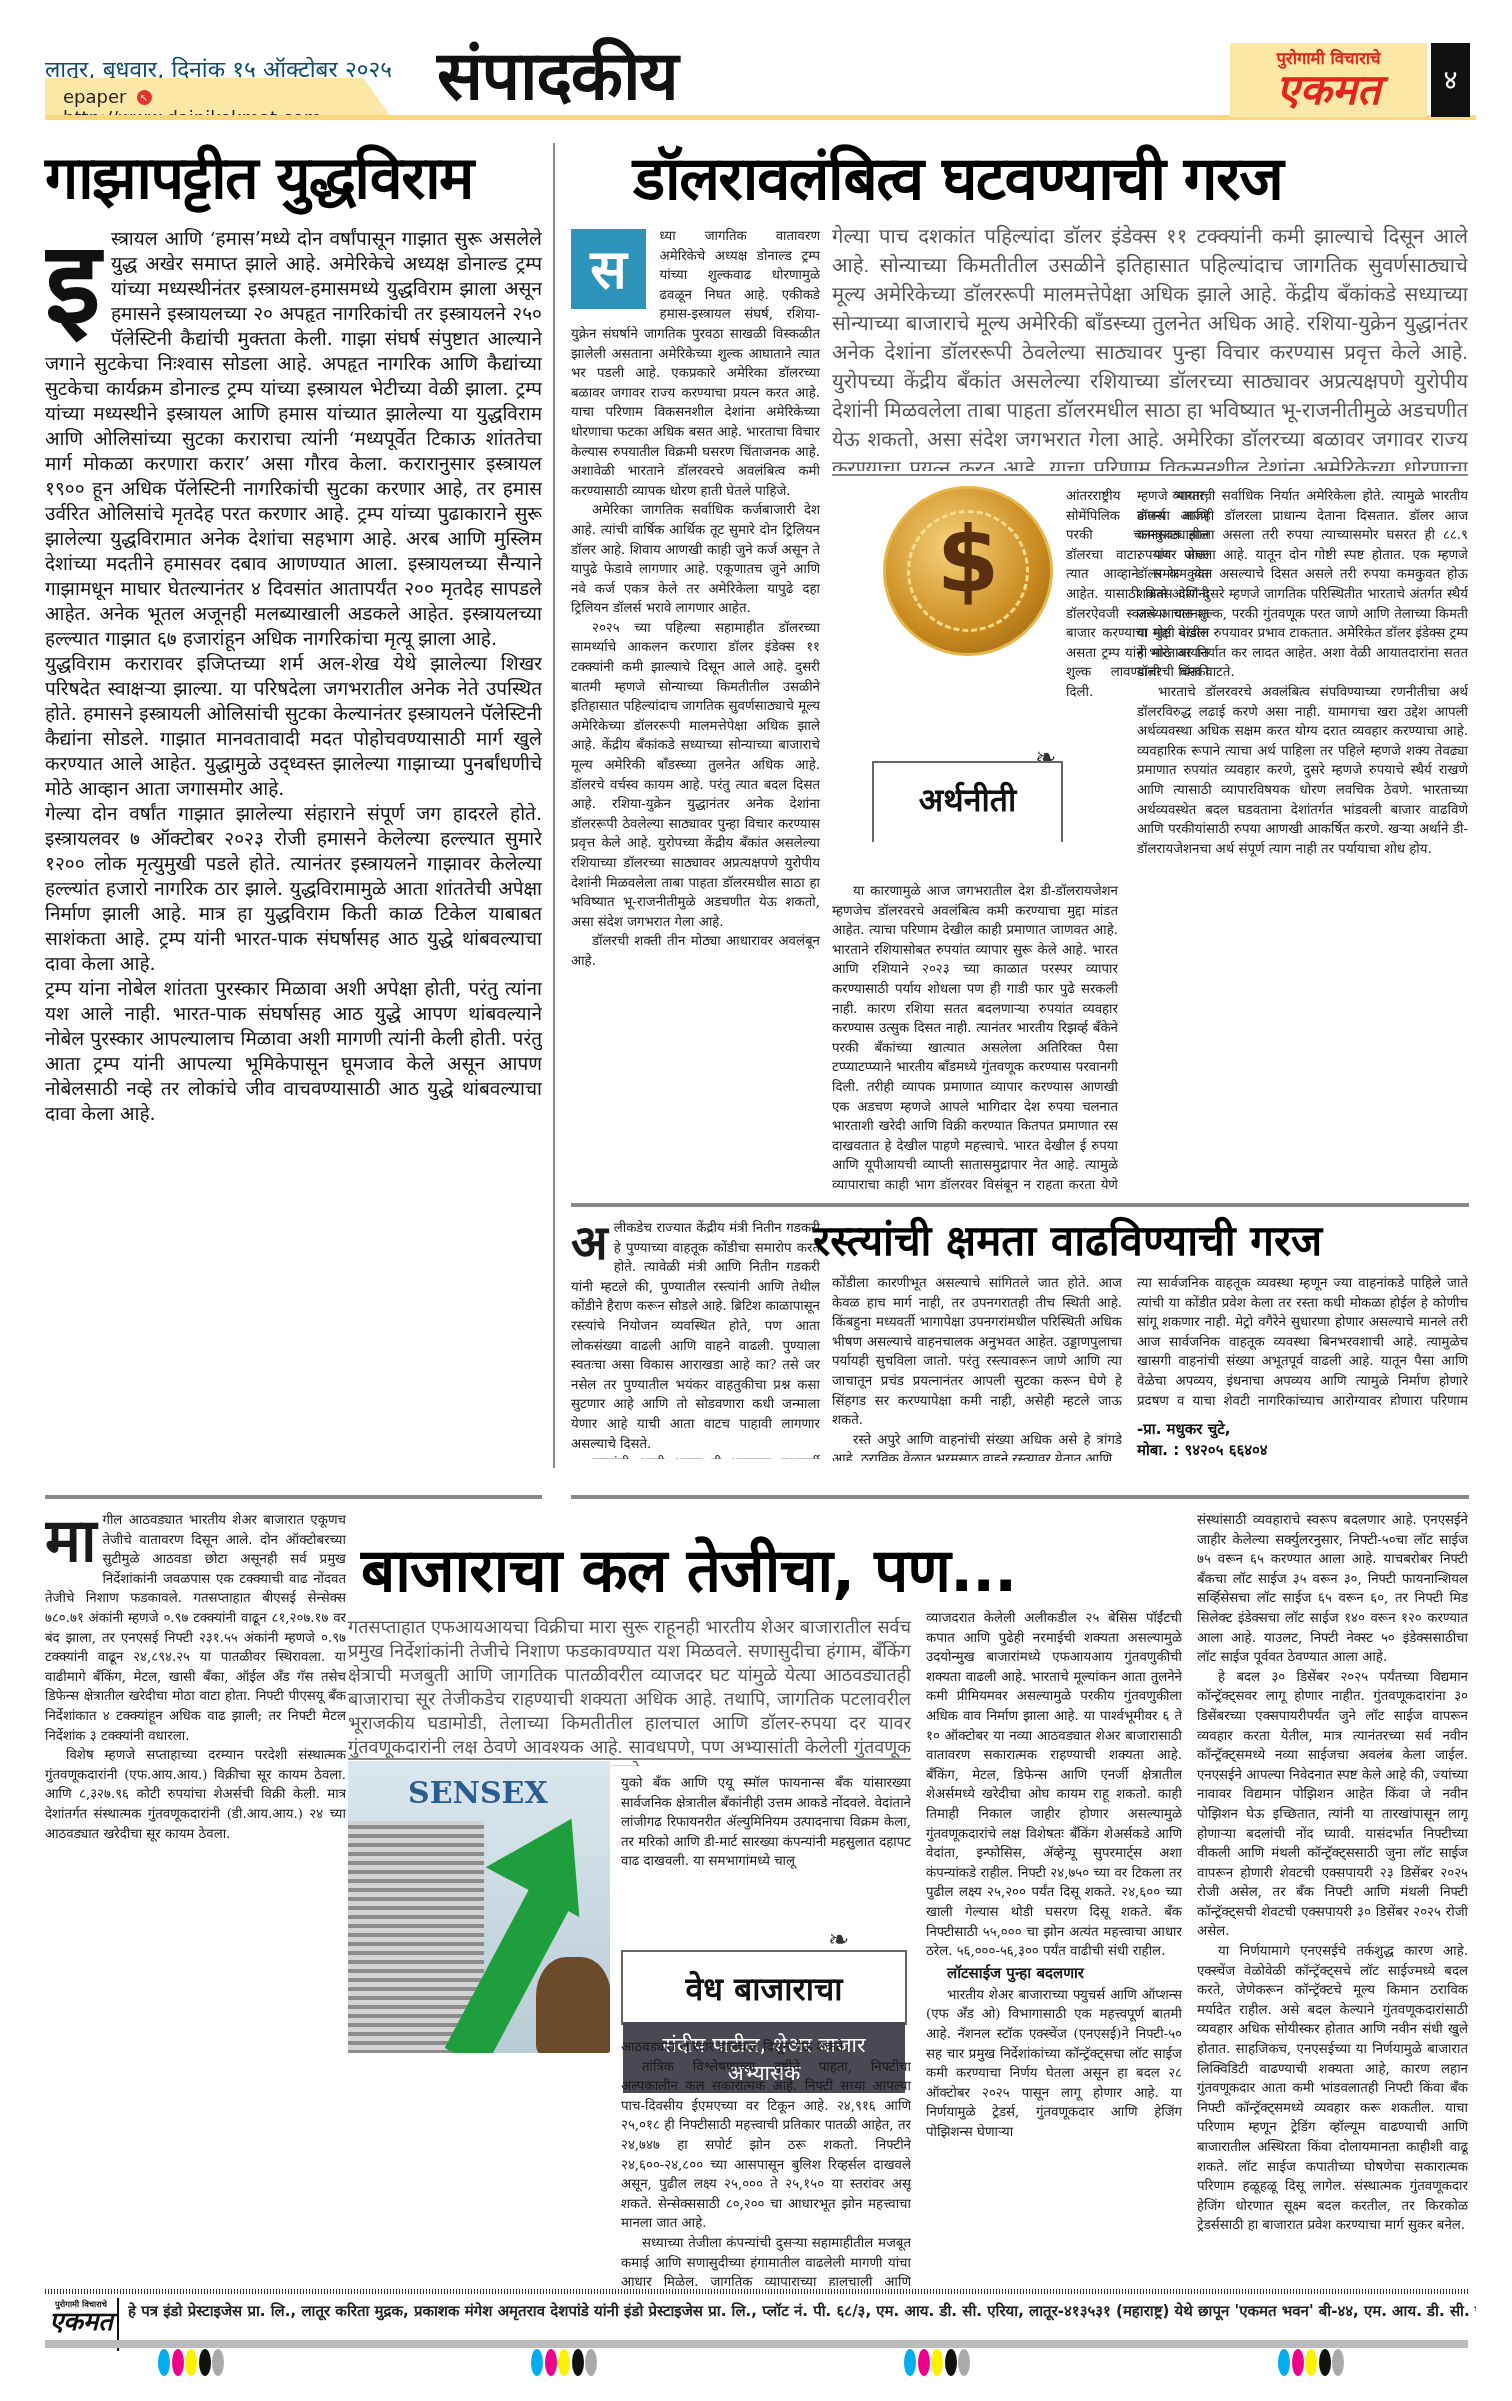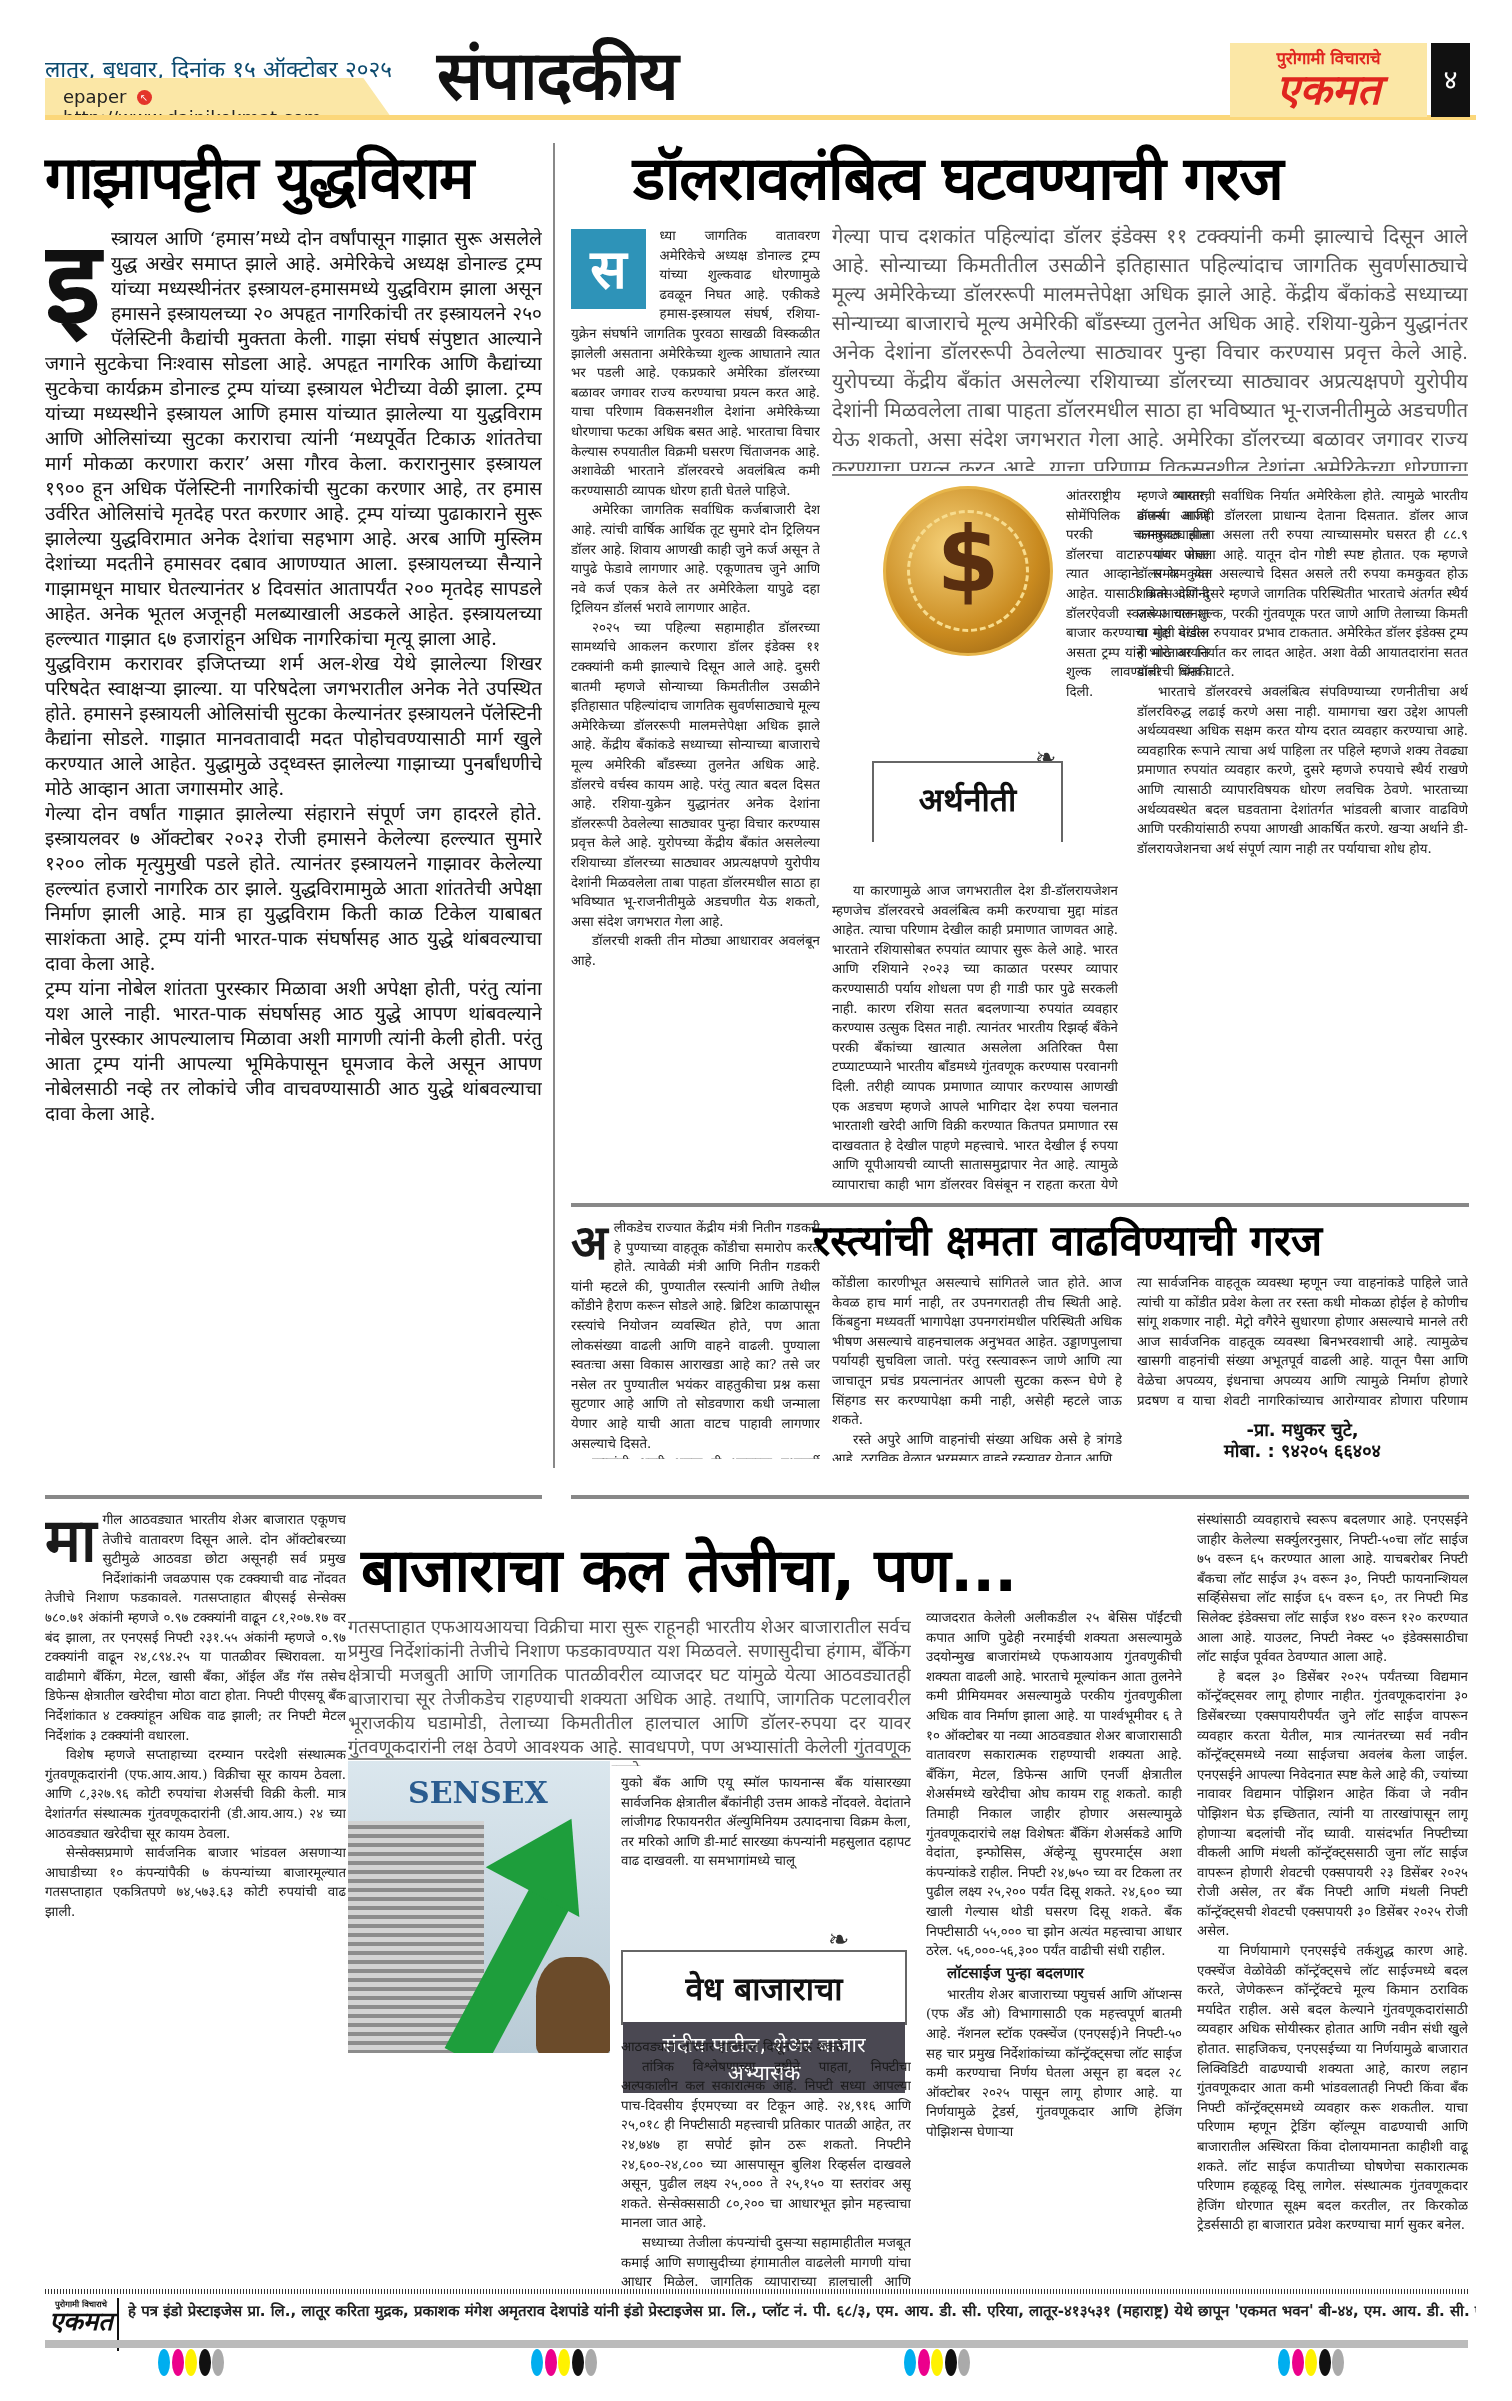--- a/index.html
+++ b/index.html
@@ -122,31 +122,30 @@
   <p>रस्त्यांची अपुरी क्षमता ही शहराच्या मध्यवर्ती भागातील</p>
 </div>
 <div class="abs hl" id="hl-road">रस्त्यांची क्षमता वाढविण्याची गरज</div>
 <div class="abs col" style="left:832px;top:1273px;width:290px;height:188px">
   <p class="noin">कोंडीला कारणीभूत असल्याचे सांगितले जात होते. आज केवळ हाच मार्ग नाही, तर उपनगरातही तीच स्थिती आहे. किंबहुना मध्यवर्ती भागापेक्षा उपनगरांमधील परिस्थिती अधिक भीषण असल्याचे वाहनचालक अनुभवत आहेत. उड्डाणपुलाचा पर्यायही सुचविला जातो. परंतु रस्त्यावरून जाणे आणि त्या जाचातून प्रचंड प्रयत्नानंतर आपली सुटका करून घेणे हे सिंहगड सर करण्यापेक्षा कमी नाही, असेही म्हटले जाऊ शकते.</p>
   <p>रस्ते अपुरे आणि वाहनांची संख्या अधिक असे हे त्रांगडे आहे. ठराविक वेळात भरमसाठ वाहने रस्त्यावर येतात आणि</p>
 </div>
 <div class="abs col" style="left:1137px;top:1273px;width:331px;height:132px">
   <p class="noin">त्या सार्वजनिक वाहतूक व्यवस्था म्हणून ज्या वाहनांकडे पाहिले जाते त्यांची या कोंडीत प्रवेश केला तर रस्ता कधी मोकळा होईल हे कोणीच सांगू शकणार नाही. मेट्रो वगैरेने सुधारणा होणार असल्याचे मानले तरी आज सार्वजनिक वाहतूक व्यवस्था बिनभरवशाची आहे. त्यामुळेच खासगी वाहनांची संख्या अभूतपूर्व वाढली आहे. यातून पैसा आणि वेळेचा अपव्यय, इंधनाचा अपव्यय आणि त्यामुळे निर्माण होणारे प्रदूषण व याचा शेवटी नागरिकांच्याच आरोग्यावर होणारा परिणाम अशा दुष्टचक्रात केवळ पुणेच नाही तर सगळीच राज्यातील महानगरे सापडली आहेत.</p>
 </div>
-<div class="abs" style="left:1137px;top:1419px;width:331px;text-align:center;font-weight:bold;font-size:18px;line-height:21px">
+<div class="abs" style="left:1137px;top:1419px;width:331px;text-align:left;font-weight:bold;font-size:15px;line-height:21px">
   <div>-प्रा. मधुकर चुटे,</div>
   <div>मोबा. : ९४२०५ ६६४०४</div>
 </div>
 <div class="abs hrule" style="left:571px;top:1495px;width:898px"></div>
 
 <div class="abs col" style="left:45px;top:1510px;width:301px;height:776px">
   <span class="dropcap" style="font-size:60px;margin-right:6px">मा</span>
   <p class="noin">गील आठवड्यात भारतीय शेअर बाजारात एकूणच तेजीचे वातावरण दिसून आले. दोन ऑक्टोबरच्या सुटीमुळे आठवडा छोटा असूनही सर्व प्रमुख निर्देशांकांनी जवळपास एक टक्क्याची वाढ नोंदवत तेजीचे निशाण फडकावले. गतसप्ताहात बीएसई सेन्सेक्स ७८०.७१ अंकांनी म्हणजे ०.९७ टक्क्यांनी वाढून ८१,२०७.१७ वर बंद झाला, तर एनएसई निफ्टी २३१.५५ अंकांनी म्हणजे ०.९७ टक्क्यांनी वाढून २४,८९४.२५ या पातळीवर स्थिरावला. या वाढीमागे बँकिंग, मेटल, खासी बँका, ऑईल अँड गॅस तसेच डिफेन्स क्षेत्रातील खरेदीचा मोठा वाटा होता. निफ्टी पीएसयू बँक निर्देशांकात ४ टक्क्यांहून अधिक वाढ झाली; तर निफ्टी मेटल निर्देशांक ३ टक्क्यांनी वधारला.</p>
   <p>विशेष म्हणजे सप्ताहाच्या दरम्यान परदेशी संस्थात्मक गुंतवणूकदारांनी (एफ.आय.आय.) विक्रीचा सूर कायम ठेवला. आणि ८,३२७.९६ कोटी रुपयांचा शेअर्सची विक्री केली. मात्र देशांतर्गत संस्थात्मक गुंतवणूकदारांनी (डी.आय.आय.) २४ च्या आठवड्यात खरेदीचा सूर कायम ठेवला.</p>
-  <p>सेन्सेक्सप्रमाणे सार्वजनिक बाजार भांडवल असणाऱ्या आघाडीच्या १० कंपन्यांपैकी ७ कंपन्यांच्या बाजारमूल्यात गतसप्ताहात एकत्रितपणे ७४,५७३.६३ कोटी रुपयांची वाढ झाली.</p>
 </div>
 <div class="abs hl" id="hl-market">बाजाराचा कल तेजीचा, पण...</div>
 <div class="abs lead" style="left:348px;top:1615px;width:563px;height:151px;font-size:18px;line-height:24px">गतसप्ताहात एफआयआयचा विक्रीचा मारा सुरू राहूनही भारतीय शेअर बाजारातील सर्वच प्रमुख निर्देशांकांनी तेजीचे निशाण फडकावण्यात यश मिळवले. सणासुदीचा हंगाम, बँकिंग क्षेत्राची मजबुती आणि जागतिक पातळीवरील व्याजदर घट यांमुळे येत्या आठवड्यातही बाजाराचा सूर तेजीकडेच राहण्याची शक्यता अधिक आहे. तथापि, जागतिक पटलावरील भूराजकीय घडामोडी, तेलाच्या किमतीतील हालचाल आणि डॉलर-रुपया दर यावर गुंतवणूकदारांनी लक्ष ठेवणे आवश्यक आहे. सावधपणे, पण अभ्यासांती केलेली गुंतवणूक पुढील काही दिवसांत चांगले परतावे देऊ शकते.</div>
 <div class="abs hrule" style="left:348px;top:1758px;width:563px;height:2.3px"></div>
 <div class="abs" id="sensex">
   <div class="bldg"></div>
     <div class="shaft"></div>
     <div class="arrow"></div>
     <div class="bull"></div>
   <div class="label">SENSEX</div>

